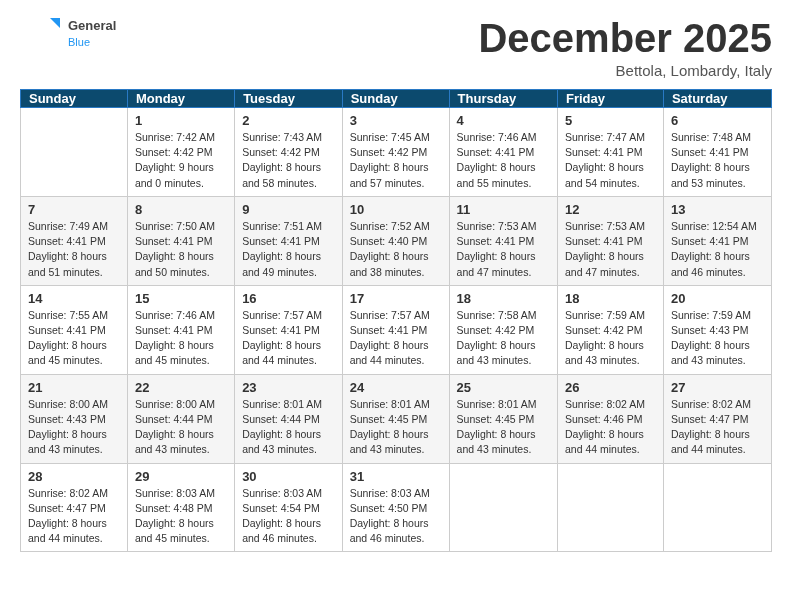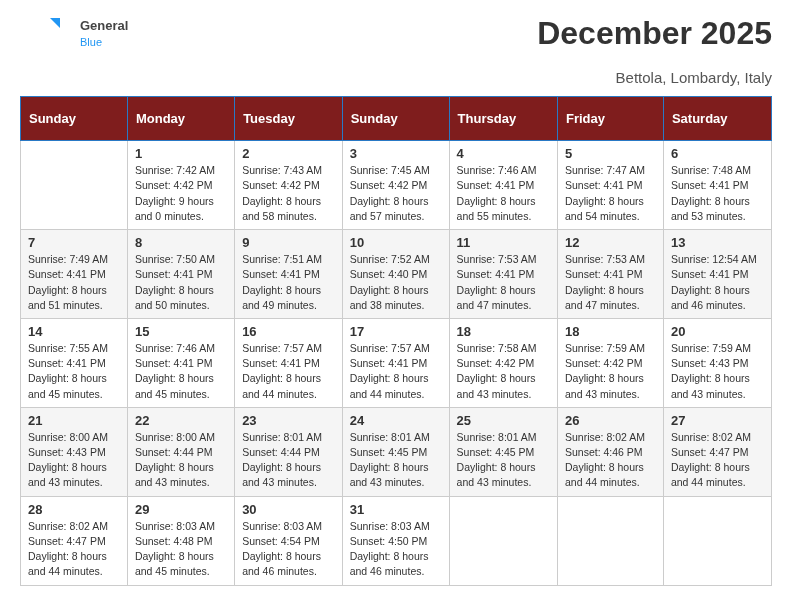--- a/index.html
+++ b/index.html
@@ -18,47 +18,47 @@
     }
     .header {
       display: flex;
       justify-content: space-between;
       align-items: flex-start;
       margin-bottom: 10px;
     }
     .logo {
       display: flex;
       align-items: center;
-      gap: 20px;
+      gap: 8px;
     }
     .title-block {
       text-align: right;
     }
     .month-year {
-      font-size: 32px;
+      font-size: 40px;
       font-weight: bold;
       color: #333;
       line-height: 1.1;
     }
     .location {
       font-size: 15px;
       color: #555;
-      margin-top: 18px;
+      margin-top: 2px;
     }
     .calendar {
       width: 100%;
       border-collapse: collapse;
       font-size: 11px;
     }
     .calendar th {
-      background: #7f1d1d;
+      background: #0c4a6e;
       color: #fff;
       font-weight: bold;
       font-size: 13px;
-      padding: 14px 8px;
+      padding: 1px 8px;
       text-align: left;
       border: 1px solid #2979C5;
     }
     .calendar td {
       border: 1px solid #ccc;
       vertical-align: top;
       padding: 5px 7px;
       width: 113px;
       min-height: 80px;
       background: #fff;

